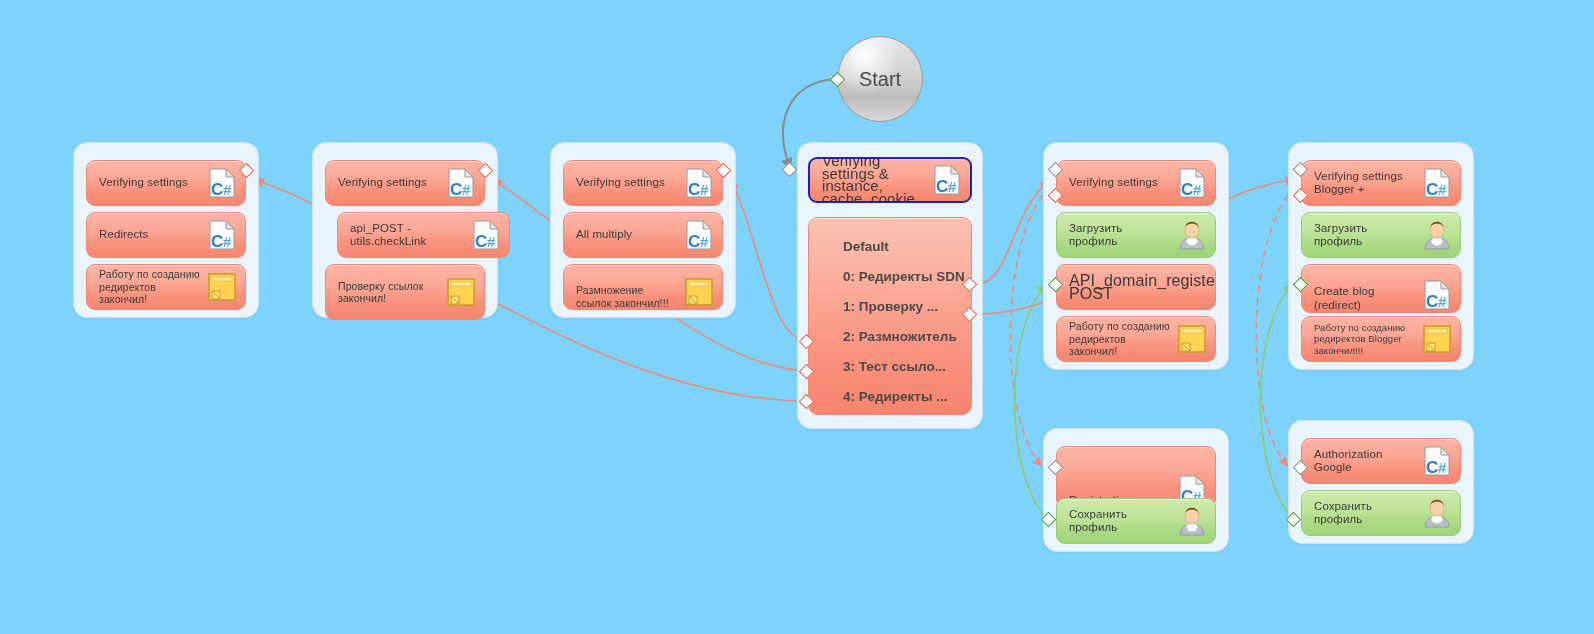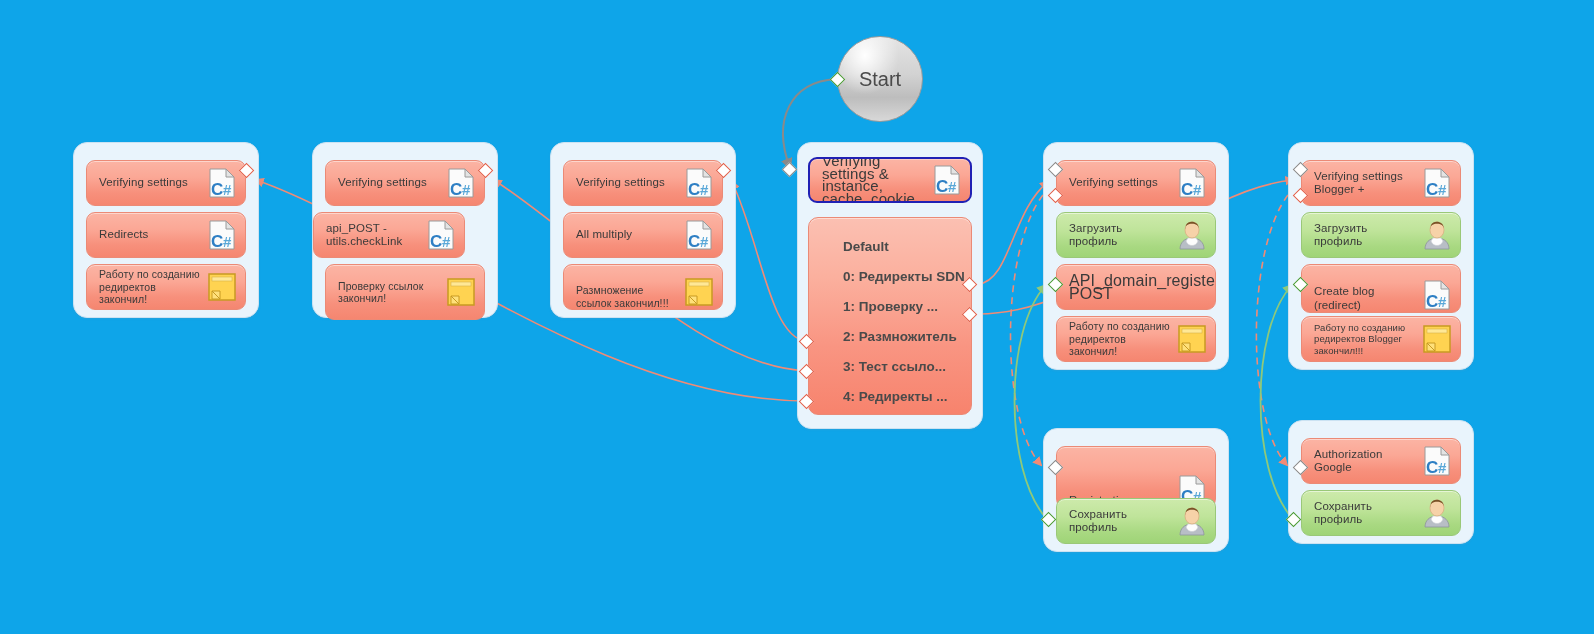--- a/index.html
+++ b/index.html
@@ -7,21 +7,21 @@
     padding: 0;
     background: #ffffff;
   }
   body {
     font-family: "Liberation Sans", "DejaVu Sans", sans-serif;
   }
   #canvas {
     position: relative;
     width: 1594px;
     height: 634px;
-    background: #0ea5e9;
+    background: #7dd3fc;
     overflow: hidden;
   }
   #edge-layer {
     position: absolute;
     left: 0; top: 0;
     width: 1594px;
     height: 634px;
     pointer-events: none;
   }
 
@@ -213,21 +213,21 @@
       <span class="label">Verifying settings</span>
       <span class="ico">
         <svg viewBox="0 0 34 34" width="34" height="34">
           <path d="M5 3 h16 l8 8 v20 h-24 z" fill="#fbfbfb" stroke="#9a9a9a" stroke-width="1"></path>
           <path d="M21 3 l8 8 h-8 z" fill="#e3e3e3" stroke="#9a9a9a" stroke-width="1"></path>
           <text x="6" y="29" font-family="'Liberation Sans',sans-serif" font-size="17" font-weight="bold" fill="#2e7fc4">C</text>
           <text x="18" y="29" font-family="'Liberation Sans',sans-serif" font-size="15" font-weight="bold" fill="#5aa8d8">#</text>
         </svg>
       </span>
     </div>
-    <div class="node red" style="left:0; top:69px; width:152px; height:46px;">
+    <div class="node red" style="left:24px; top:69px; width:173px; height:46px;">
       <span class="label">api_POST -
 utils.checkLink</span>
       <span class="ico">
         <svg viewBox="0 0 34 34" width="34" height="34">
           <path d="M5 3 h16 l8 8 v20 h-24 z" fill="#fbfbfb" stroke="#9a9a9a" stroke-width="1"></path>
           <path d="M21 3 l8 8 h-8 z" fill="#e3e3e3" stroke="#9a9a9a" stroke-width="1"></path>
           <text x="6" y="29" font-family="'Liberation Sans',sans-serif" font-size="17" font-weight="bold" fill="#2e7fc4">C</text>
           <text x="18" y="29" font-family="'Liberation Sans',sans-serif" font-size="15" font-weight="bold" fill="#5aa8d8">#</text>
         </svg>
       </span>

